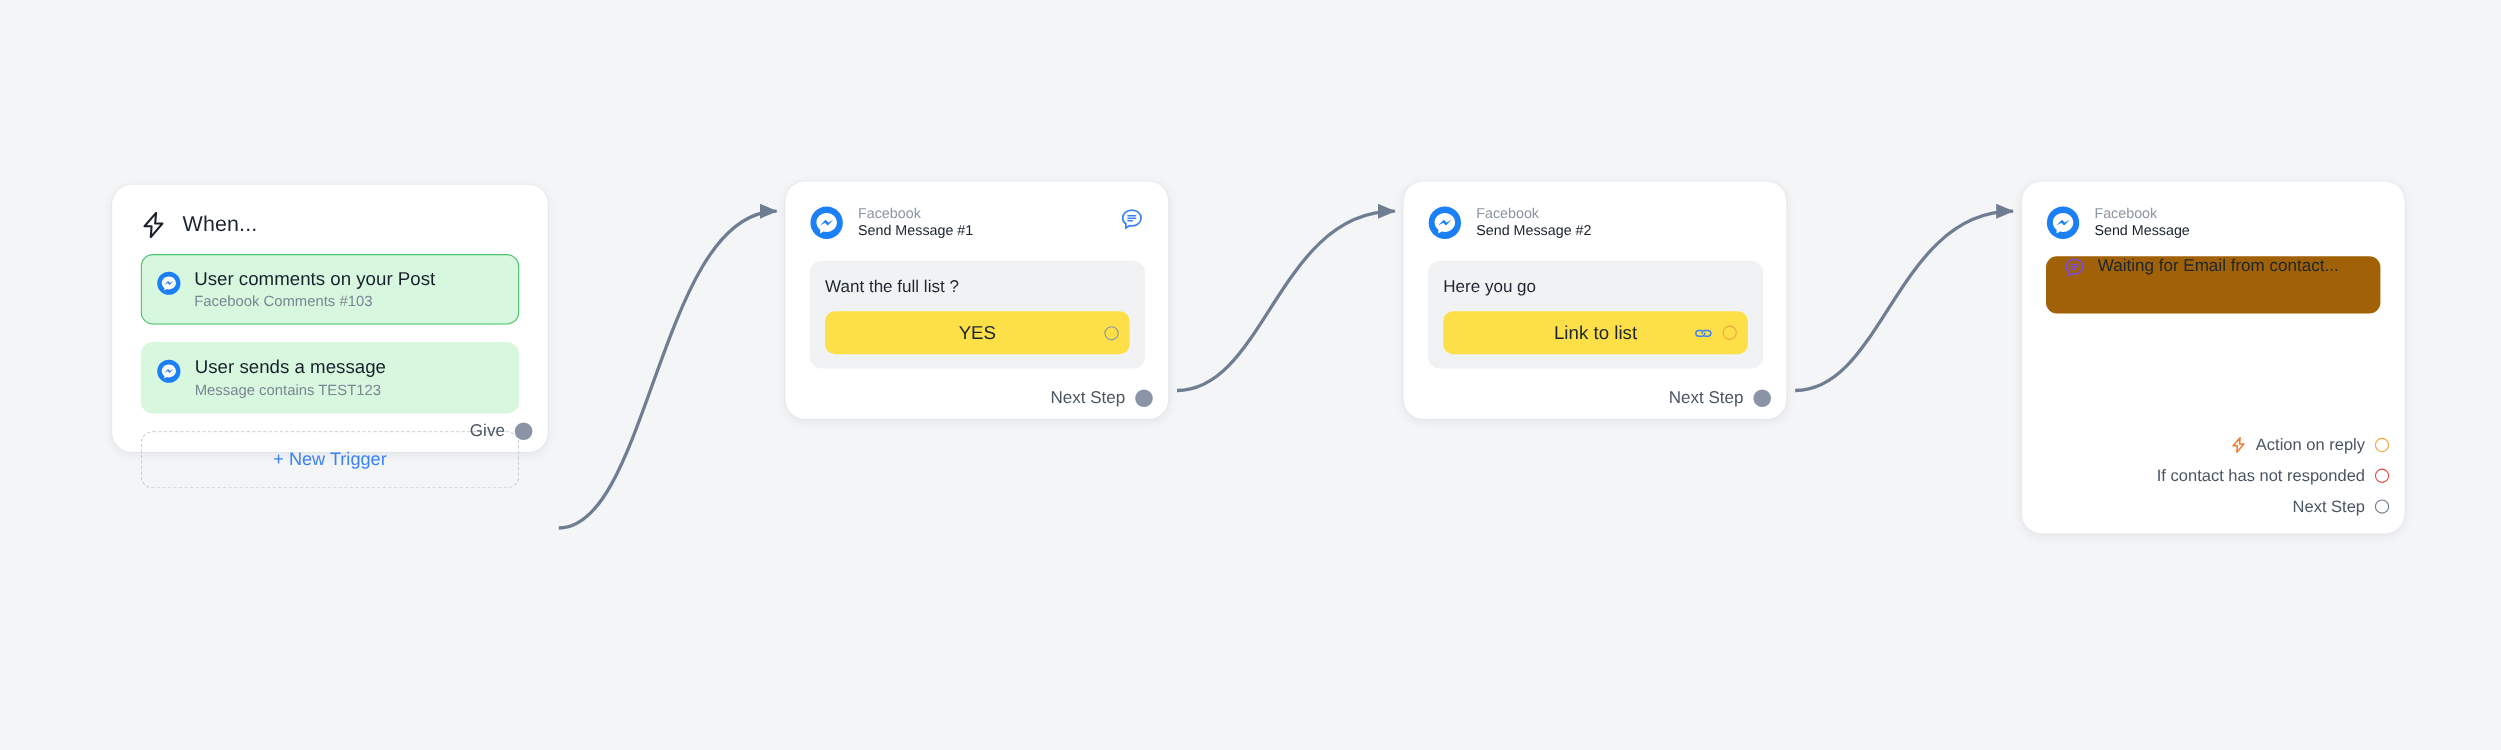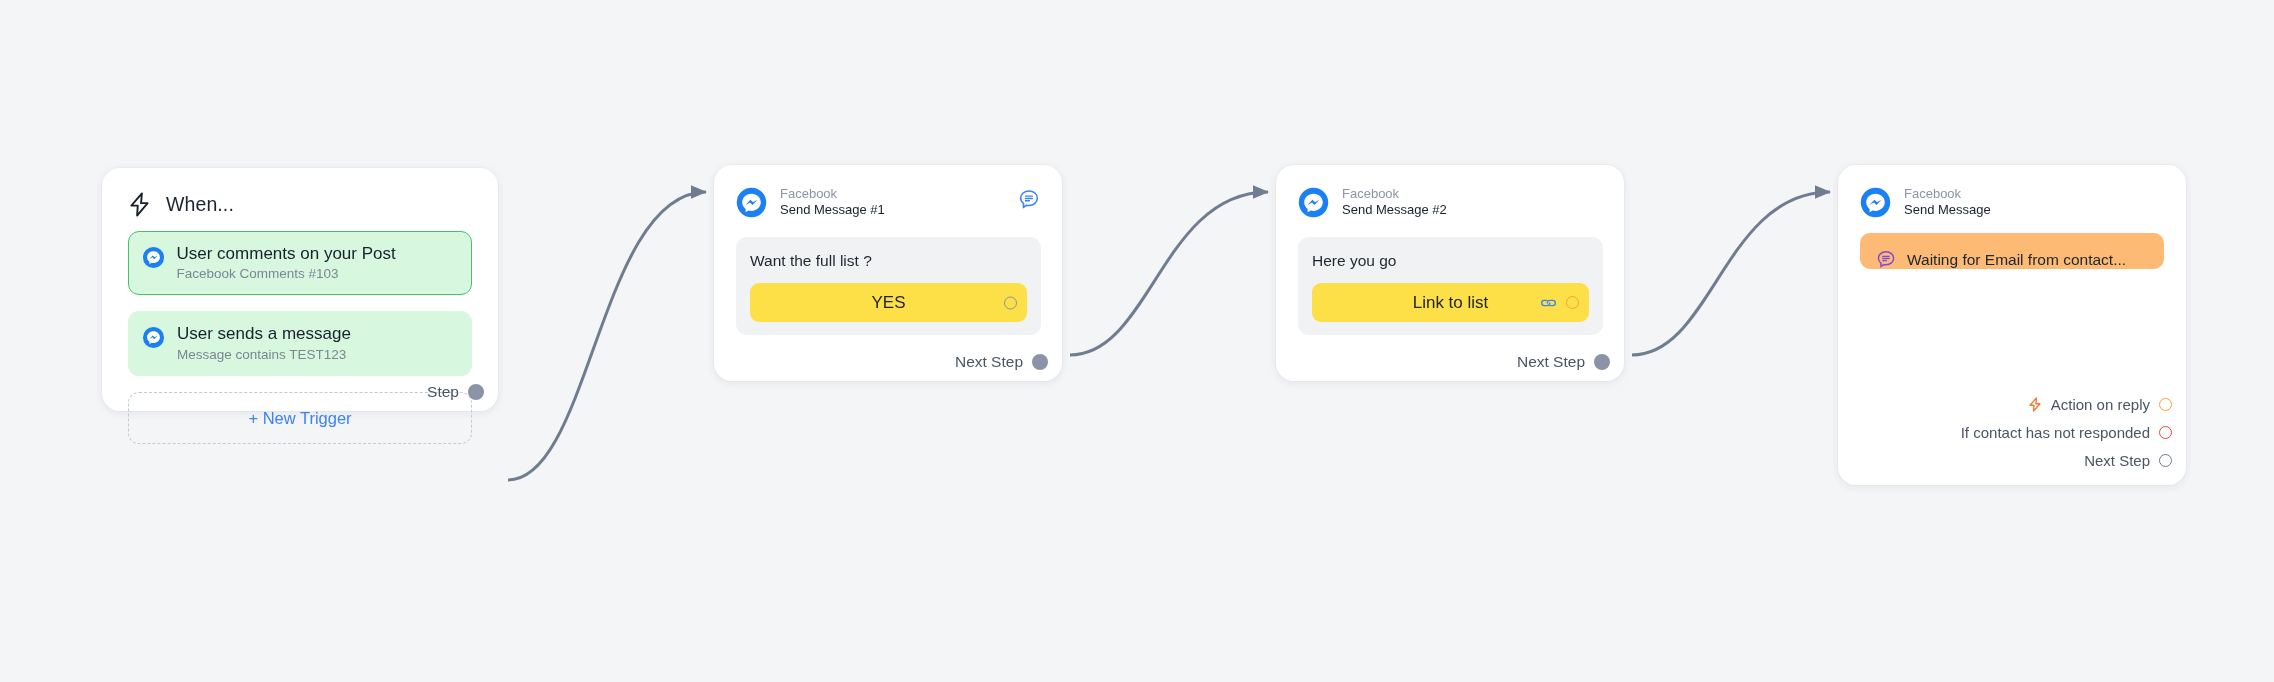--- a/index.html
+++ b/index.html
@@ -203,25 +203,25 @@
     flex: none;
   }
   .ring.amber  { border-color: #f0a43b; }
   .ring.red    { border-color: #e8463f; }
   .ring.slate  { border-color: #6f7d92; }
   .link-icon { width: 17px; height: 14px; display: block; }
 
   
   .waiting-pill {
     margin: 15px 22px 0 22px;
-    background: #fdba74;
+    background: #a16207;
     border-radius: 10px;
-    height: 36px;
-    display: flex;
-    align-items: flex-end;
+    height: 52px;
+    display: flex;
+    align-items: flex-start;
     gap: 11px;
     padding: 0 16px;
     box-sizing: border-box;
   }
   .waiting-text {
     font-size: 15.5px;
     color: #1d2630;
     white-space: nowrap;
   }
   .bubble-purple { width: 20px; height: 20px; flex: none; display: block; }
@@ -295,21 +295,21 @@
           <span class="trigger-title">User sends a message</span>
           <span class="trigger-sub">Message contains TEST123</span>
         </div>
       </div>
 
     </div>
 
     <div class="new-trigger-btn">+ New Trigger</div>
 
     <div class="card-footer">
-      <span>Step</span>
+      <span>Give</span>
       <span class="port-dot"></span>
     </div>
   </div>
 
   <div class="card msg-card" id="card-msg1">
     <div class="msg-head">
       <svg class="msgr-logo" viewBox="0 0 24 24">
         <circle cx="12" cy="12" r="11.4" fill="#1b7ff5"></circle>
         <path d="M12 5.2 C7.9 5.2 4.8 8.2 4.8 11.9 c0 2.05 1.02 3.88 2.63 5.06 v2.6 l2.42-1.33 c .67 .18 1.39 .29 2.15 .29 4.1 0 7.2-3 7.2-6.62 C19.2 8.2 16.1 5.2 12 5.2 z m .76 8.8 l-1.9-2.02 -3.56 2.02 3.92-4.16 1.95 2.02 3.5-2.02 z" fill="#ffffff"></path>
       </svg>

